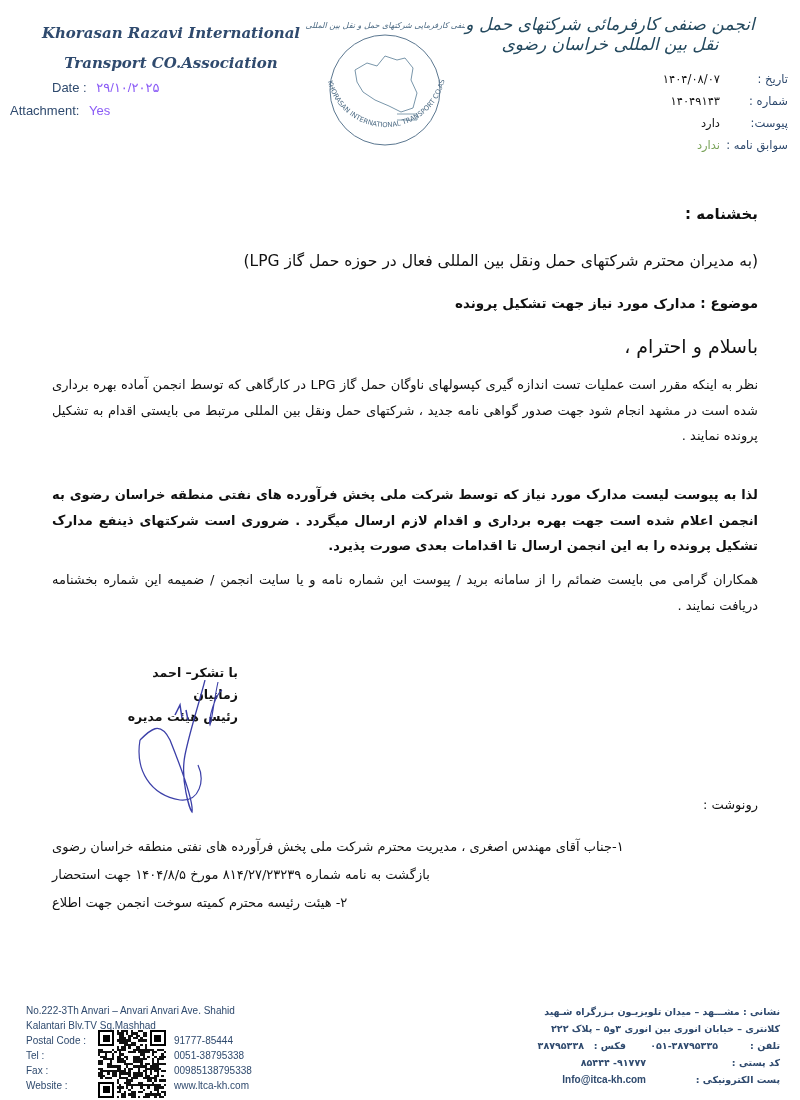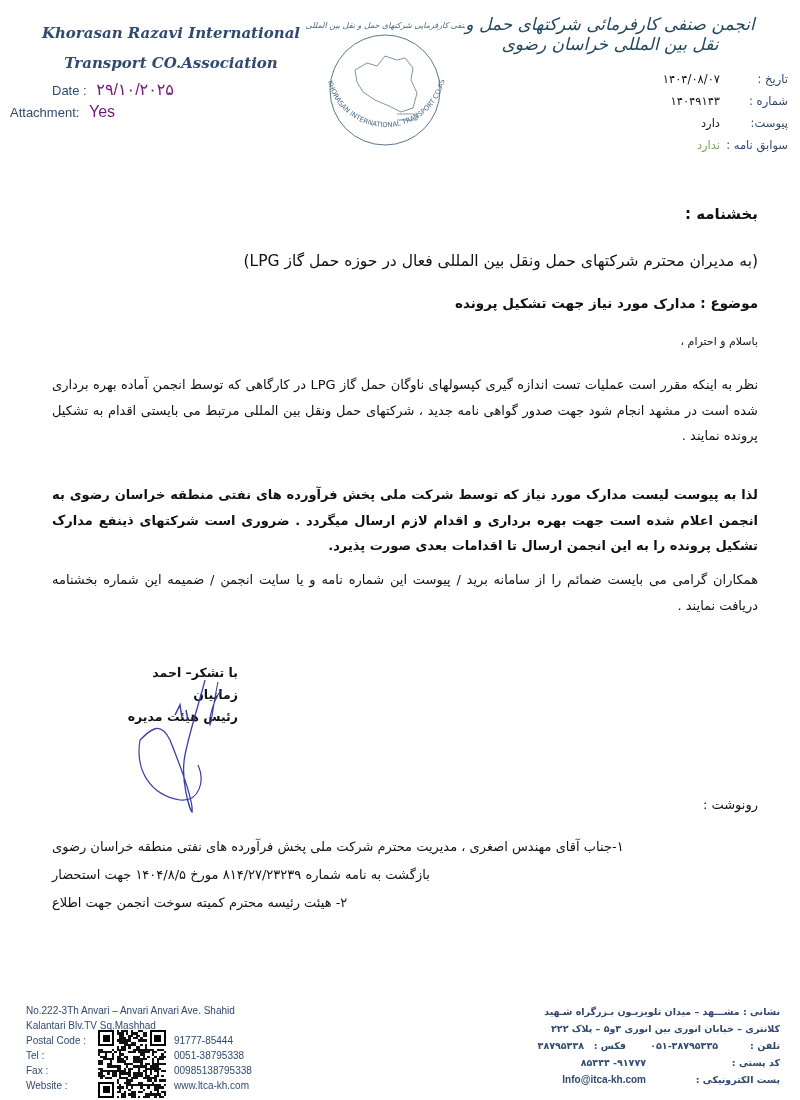--- a/index.html
+++ b/index.html
@@ -3,42 +3,42 @@
 <meta charset="utf-8">
 <style>
   * { box-sizing: border-box; margin: 0; padding: 0; }
   html, body { width: 800px; height: 1100px; background: #ffffff; overflow: hidden; }
   body { position: relative; font-family: "DejaVu Sans", sans-serif; color: #111; }
 
   
   .en-org { position: absolute; left: 0; top: 18px; width: 310px; text-align: center;
     font-family: "DejaVu Serif", serif; font-style: italic; font-weight: bold; color: #2f4a6e; font-size: 15px; line-height: 30px; padding-left: 32px; }
   .en-meta { position: absolute; font-family: "Liberation Sans", sans-serif; font-size: 13px; color: #2f4a6e; }
-  .en-meta .val { color: #701a75; font-size: 16px; margin-left: 6px; }
+  .en-meta .val { color: #8b5cf6; font-size: 13px; margin-left: 6px; }
   .date-row { left: 52px; top: 80px; }
   .attach-row { left: 10px; top: 103px; text-align: right; }
 
   
   .seal { position: absolute; left: 305px; top: 8px; width: 160px; height: 155px; }
 
   
   .fa-org { position: absolute; right: 30px; top: 14px; width: 320px; direction: rtl; text-align: center;
     font-family: "DejaVu Serif", serif; font-style: italic; font-size: 17px; color: #24495e; letter-spacing: -0.5px; }
   .fa-meta { position: absolute; right: 12px; top: 68px; width: 150px; direction: rtl; font-size: 11.5px; color: #2f4a6e; }
   .fa-meta .row { display: flex; height: 22px; align-items: center; }
   .fa-meta .lbl { width: 68px; white-space: nowrap; }
   .fa-meta .v { color: #111; white-space: nowrap; }
   .fa-meta .v.green { color: #7aa35a; }
 
   
   .rtl { direction: rtl; text-align: right; position: absolute; right: 42px; }
   .circ-title { top: 205px; font-weight: bold; font-size: 15px; }
   .addressee { top: 252px; font-weight: normal; font-size: 15.5px; }
   .subject { top: 295px; font-weight: bold; font-size: 13.5px; }
-  .greeting { top: 335px; font-size: 11px; }
+  .greeting { top: 335px; font-size: 19px; }
   .para { left: 52px; font-size: 13px; line-height: 25.5px; text-align: justify; text-align-last: right; }
   .p1 { top: 372px; }
   .p2 { top: 482px; font-weight: bold; }
   .p3 { top: 567px; }
 
   
   .sign-text { position: absolute; left: 108px; top: 662px; width: 130px; direction: rtl; text-align: right;
     font-weight: bold; font-size: 12.5px; line-height: 22px; }
   .signature { position: absolute; left: 130px; top: 680px; width: 110px; height: 135px; }
 

